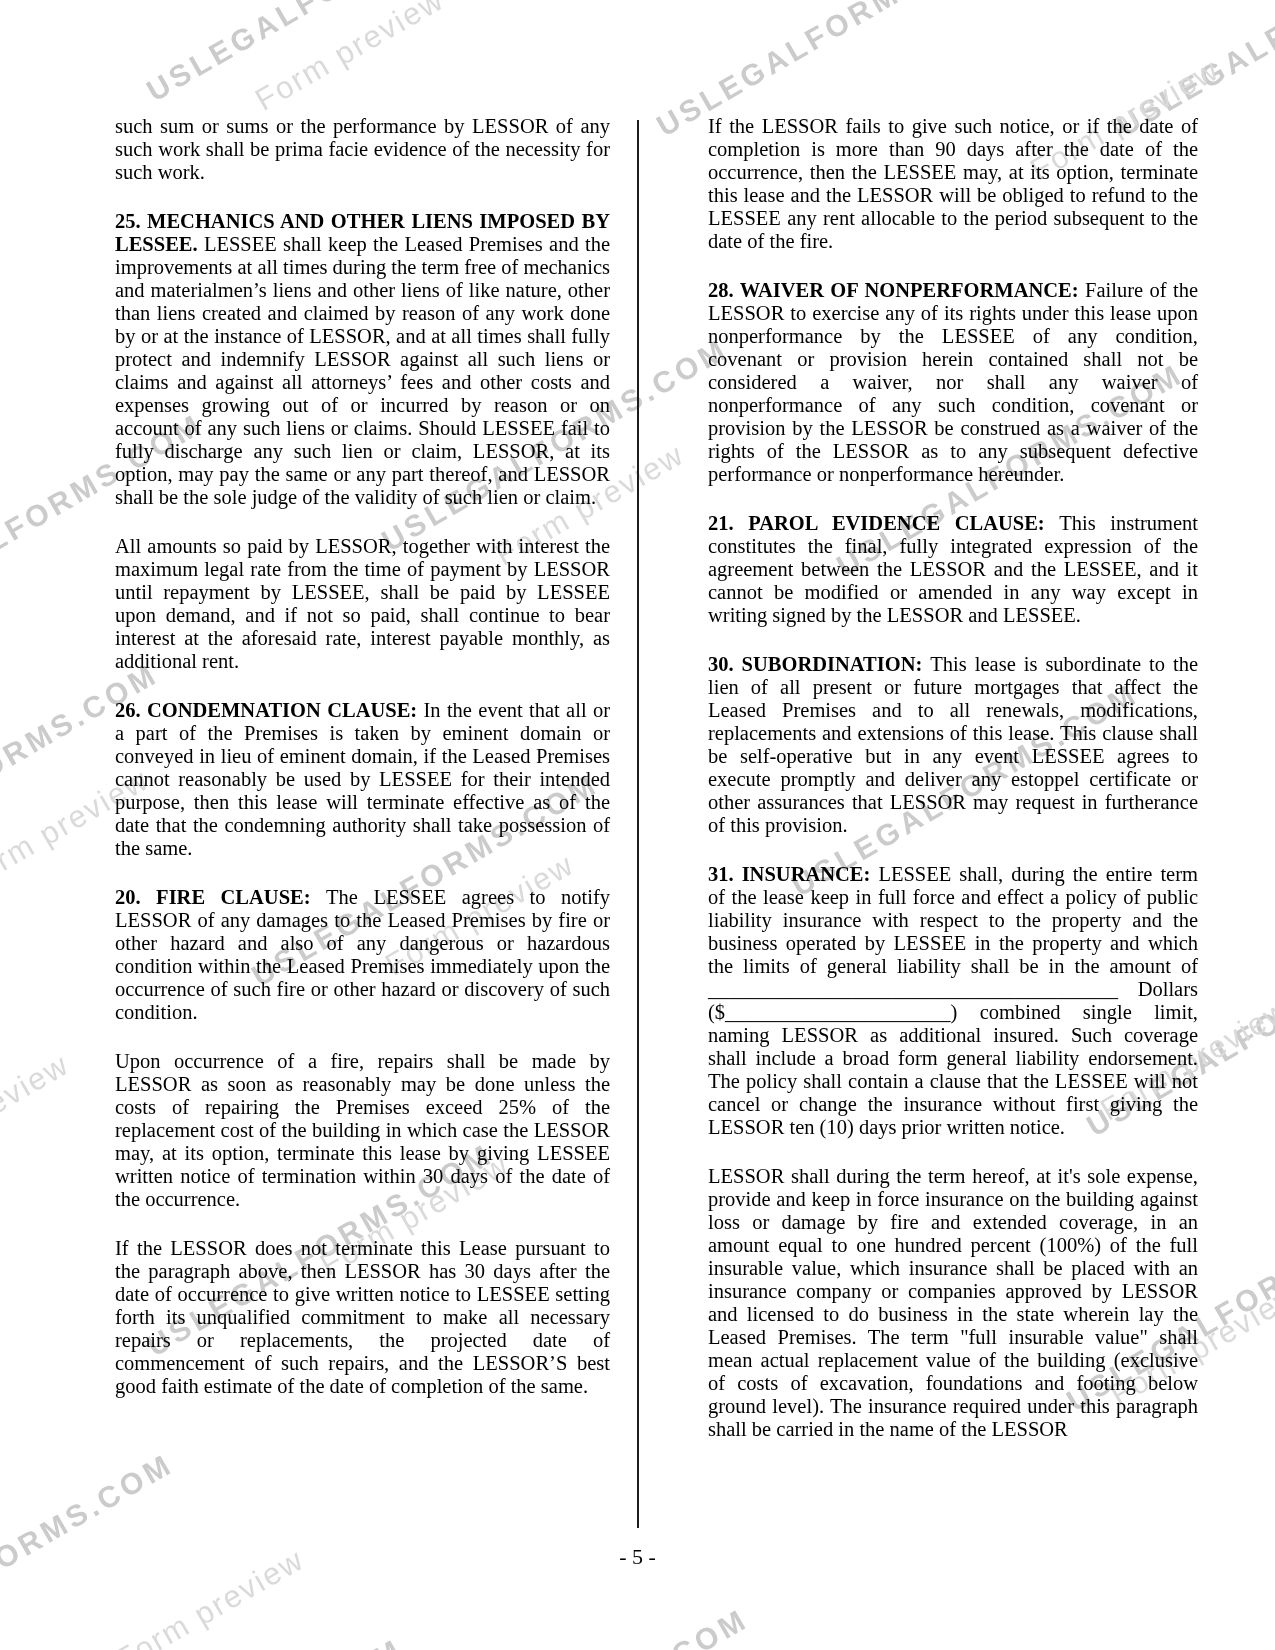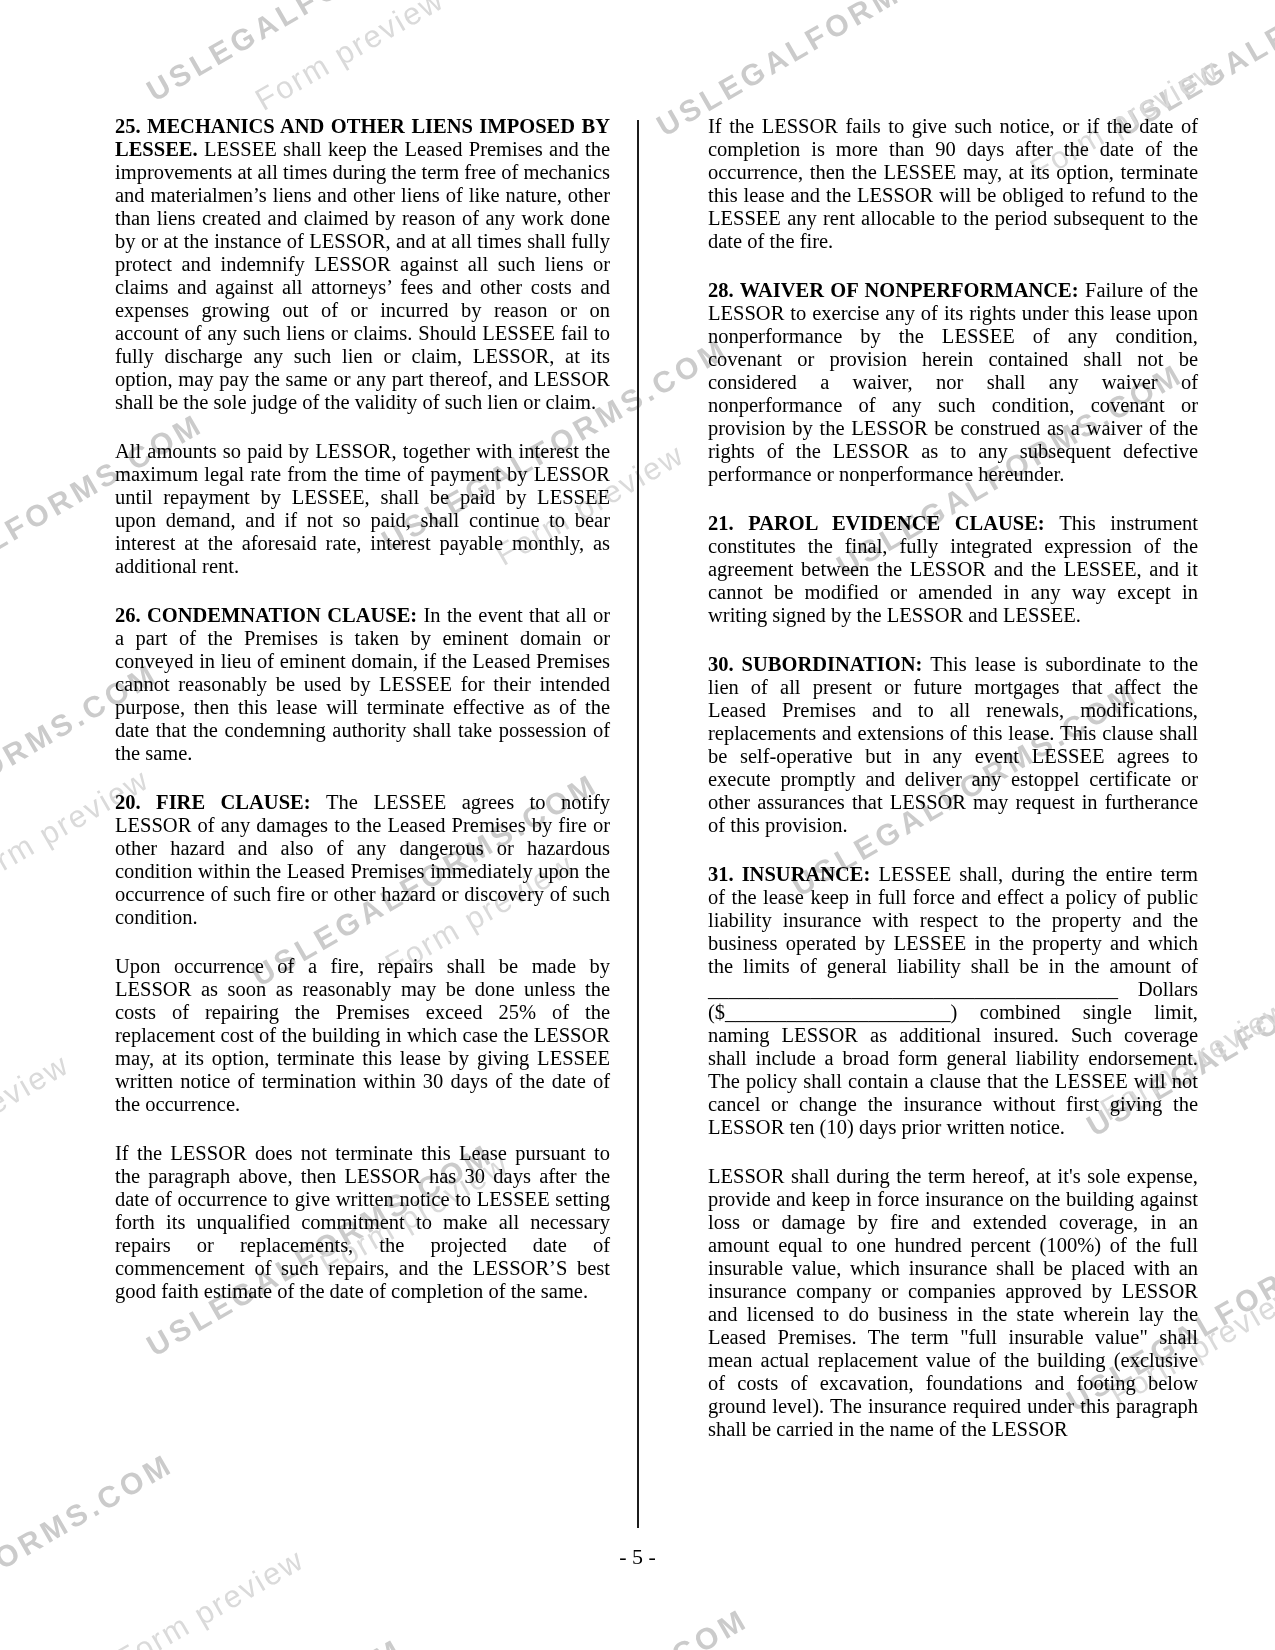--- a/index.html
+++ b/index.html
@@ -84,20 +84,21 @@
     <span class="wm preview" style="left:1205px; top:1345px;">Form preview</span>
     <span class="wm preview" style="left:210px;  top:1610px;">Form preview</span>
     <span class="wm preview" style="left:-25px;  top:1115px;">Form preview</span>
   </div>
 
   <div class="content">
 
     <div class="divider"></div>
 
     <div class="col col-left">
+      <p class="para"><span>such sum or sums or the performance by LESSOR of any such work shall be prima facie evidence of the necessity for such work.</span></p>
       <p class="para"><span class="ph">25.  MECHANICS AND OTHER LIENS IMPOSED BY LESSEE. </span><span>LESSEE shall keep the Leased Premises and the improvements at all times during the term free of mechanics and materialmen’s liens and other liens of like nature, other than liens created and claimed by reason of any work done by or at the instance of LESSOR, and at all times shall fully protect and indemnify LESSOR against all such liens or claims and against all attorneys’ fees and other costs and expenses growing out of or incurred by reason or on account of any such liens or claims.  Should LESSEE fail to fully discharge any such lien or claim, LESSOR, at its option, may pay the same or any part thereof, and LESSOR shall be the sole judge of the validity of such lien or claim.</span></p>
       <p class="para"><span>All amounts so paid by LESSOR, together with interest the maximum legal rate from the time of payment by LESSOR until repayment by LESSEE, shall be paid by LESSEE upon demand, and if not so paid, shall continue to bear interest at the aforesaid rate, interest payable monthly, as additional rent.</span></p>
       <p class="para"><span class="ph">26.  CONDEMNATION CLAUSE: </span><span>In the event that all or a part of the Premises is taken by eminent domain or conveyed in lieu of eminent domain, if the Leased Premises cannot reasonably be used by LESSEE for their intended purpose, then this lease will terminate effective as of the date that the condemning authority shall take possession of the same.</span></p>
       <p class="para"><span class="ph">20.  FIRE CLAUSE: </span><span>The LESSEE agrees to notify LESSOR of any damages to the Leased Premises by fire or other hazard and also of any dangerous or hazardous condition within the Leased Premises immediately upon the occurrence of such fire or other hazard or discovery of such condition.</span></p>
       <p class="para"><span>Upon occurrence of a fire, repairs shall be made by LESSOR as soon as reasonably may be done unless the costs of repairing the Premises exceed 25% of the replacement cost of the building in which case the LESSOR may, at its option, terminate this lease by giving LESSEE written notice of termination within 30 days of the date of the occurrence.</span></p>
       <p class="para"><span>If the LESSOR does not terminate this Lease pursuant to the paragraph above, then LESSOR has 30 days after the date of occurrence to give written notice to LESSEE setting forth its unqualified commitment to make all necessary repairs or replacements, the projected date of commencement of such repairs, and the LESSOR’S best good faith estimate of the date of completion of the same.</span></p>
     </div>
 
     <div class="col col-right">
       <p class="para"><span>If the LESSOR fails to give such notice, or if the date of completion is more than 90 days after the date of the occurrence, then the LESSEE may, at its option, terminate this lease and the LESSOR will be obliged to refund to the LESSEE any rent allocable to the period subsequent to the date of the fire.</span></p>

